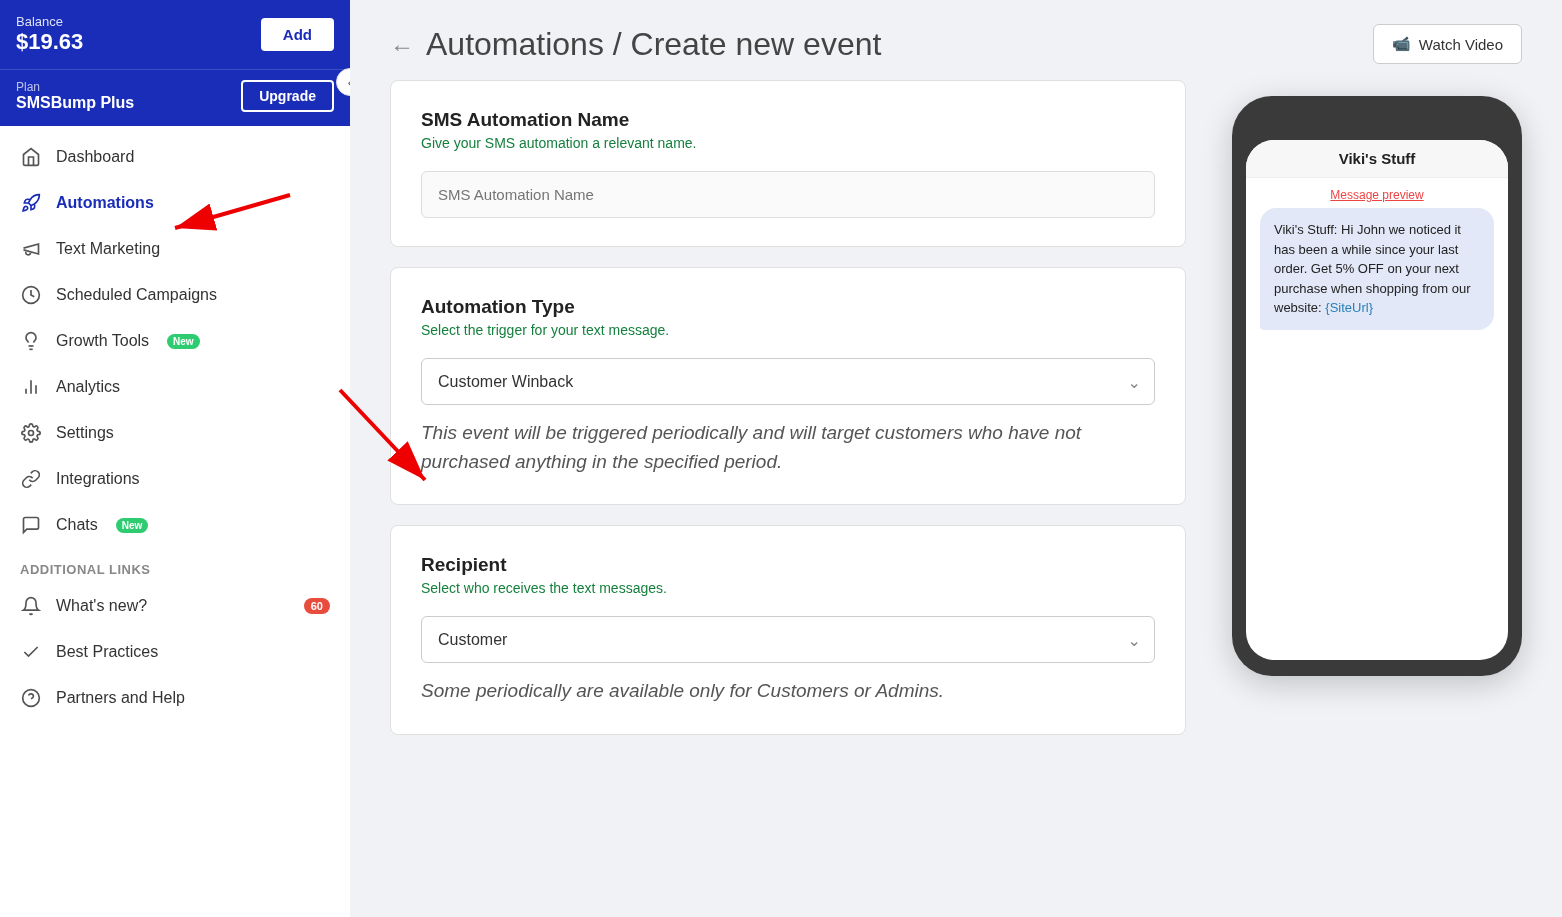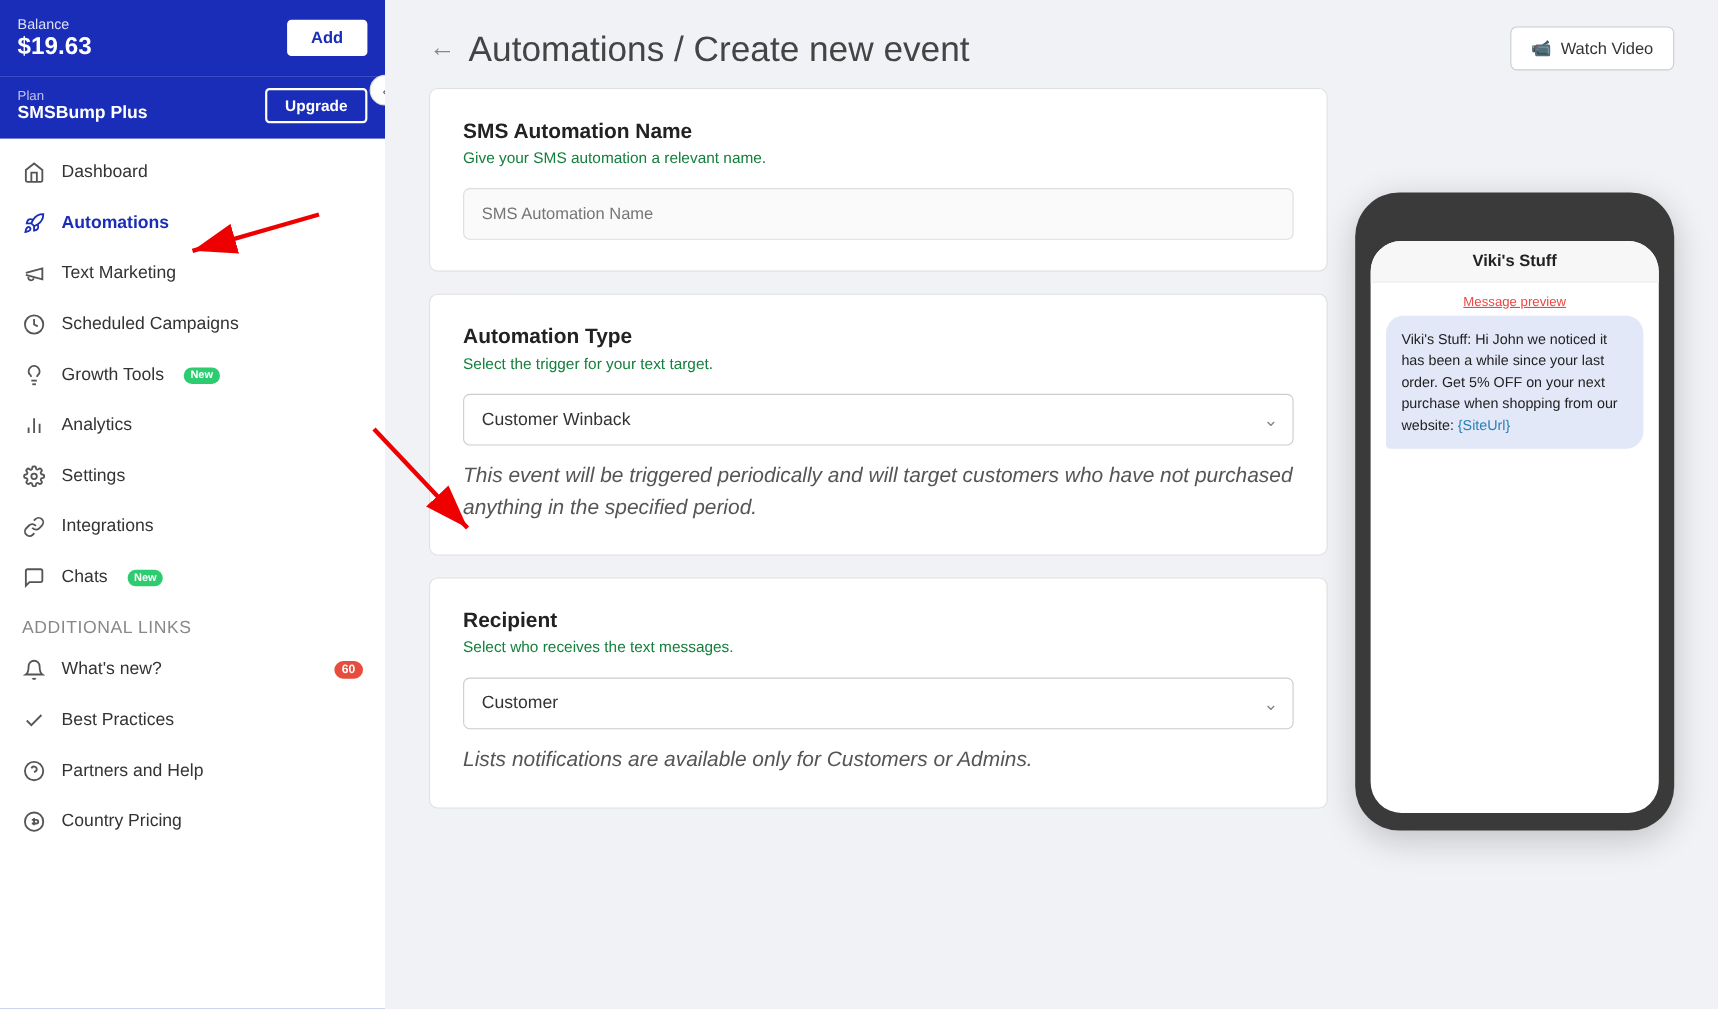--- a/index.html
+++ b/index.html
@@ -97,22 +97,22 @@
       color: white;
       font-size: 11px;
       font-weight: 700;
       padding: 2px 7px;
       border-radius: 10px;
       margin-left: auto;
     }
 
     .additional-links-label {
       padding: 14px 20px 6px;
-      font-size: 16px;
-      font-weight: 400;
+      font-size: 13px;
+      font-weight: 700;
       color: #888;
       letter-spacing: 0.5px;
       text-transform: uppercase;
     }
 
     
     .sidebar-toggle {
       position: absolute;
       right: -14px;
       top: 68px;
@@ -175,22 +175,21 @@
       border-radius: 6px;
       padding: 10px 18px;
       font-size: 15px;
       cursor: pointer;
       color: #333;
     }
 
     .main-content {
       padding: 0 40px 40px;
       display: flex;
-      gap: 25px;
-      align-items: flex-end;
+      gap: 46px;
     }
 
     .form-area {
       flex: 1;
     }
 
     .form-section {
       background: white;
       border-radius: 8px;
       padding: 28px 30px;
@@ -468,30 +467,20 @@
       <div class="nav-icon">
         <svg width="20" height="20" viewBox="0 0 24 24" fill="none" stroke="#555" stroke-width="2">
             <circle cx="12" cy="12" r="10"></circle>
             <path d="M9.09 9a3 3 0 0 1 5.83 1c0 2-3 3-3 3"></path>
             <line x1="12" y1="17" x2="12.01" y2="17"></line>
           </svg>
       </div>
       <span>Partners and Help</span>
     </div>
 
-    <div class="nav-item">
-      <div class="nav-icon">
-        <svg width="20" height="20" viewBox="0 0 24 24" fill="none" stroke="#555" stroke-width="2">
-            <circle cx="12" cy="12" r="10"></circle>
-            <line x1="12" y1="8" x2="12" y2="16"></line>
-            <path d="M9.5 10h5a2 2 0 0 1 0 4h-5"></path>
-          </svg>
-      </div>
-      <span>Country Pricing</span>
-    </div>
   </div>
 </div>
 
 <div id="main">
   <div class="main-header">
     <div class="breadcrumb-title">
       <a class="back-arrow">←</a>
       <h1 class="page-title">Automations / Create new event</h1>
     </div>
     <button class="watch-video-btn">
@@ -504,21 +493,21 @@
     <div class="form-area">
 
       <div class="form-section">
         <div class="section-title">SMS Automation Name</div>
         <div class="section-subtitle">Give your SMS automation a relevant name.</div>
         <input class="text-input" type="text" placeholder="SMS Automation Name" style="">
       </div>
 
       <div class="form-section">
         <div class="section-title">Automation Type</div>
-        <div class="section-subtitle">Select the trigger for your text target.</div>
+        <div class="section-subtitle">Select the trigger for your text message.</div>
         <div class="select-wrapper">
           <select class="form-select">
             <option>Customer Winback</option>
             <option>Abandoned Cart</option>
             <option>Welcome Series</option>
             <option>Order Confirmation</option>
             <option>Shipping Update</option>
           </select>
           <span class="select-arrow">⌄</span>
         </div>
@@ -528,21 +517,21 @@
       <div class="form-section">
         <div class="section-title">Recipient</div>
         <div class="section-subtitle">Select who receives the text messages.</div>
         <div class="select-wrapper">
           <select class="form-select">
             <option>Customer</option>
             <option>Admin</option>
           </select>
           <span class="select-arrow">⌄</span>
         </div>
-        <div class="section-desc">Lists notifications are available only for Customers or Admins.</div>
+        <div class="section-desc">Some periodically are available only for Customers or Admins.</div>
       </div>
     </div>
 
     <div class="phone-preview">
       <div class="phone-frame">
         <div class="phone-notch-bar">
           <div class="phone-notch"></div>
         </div>
         <div class="phone-inner">
           <div class="phone-header">Viki's Stuff</div>

